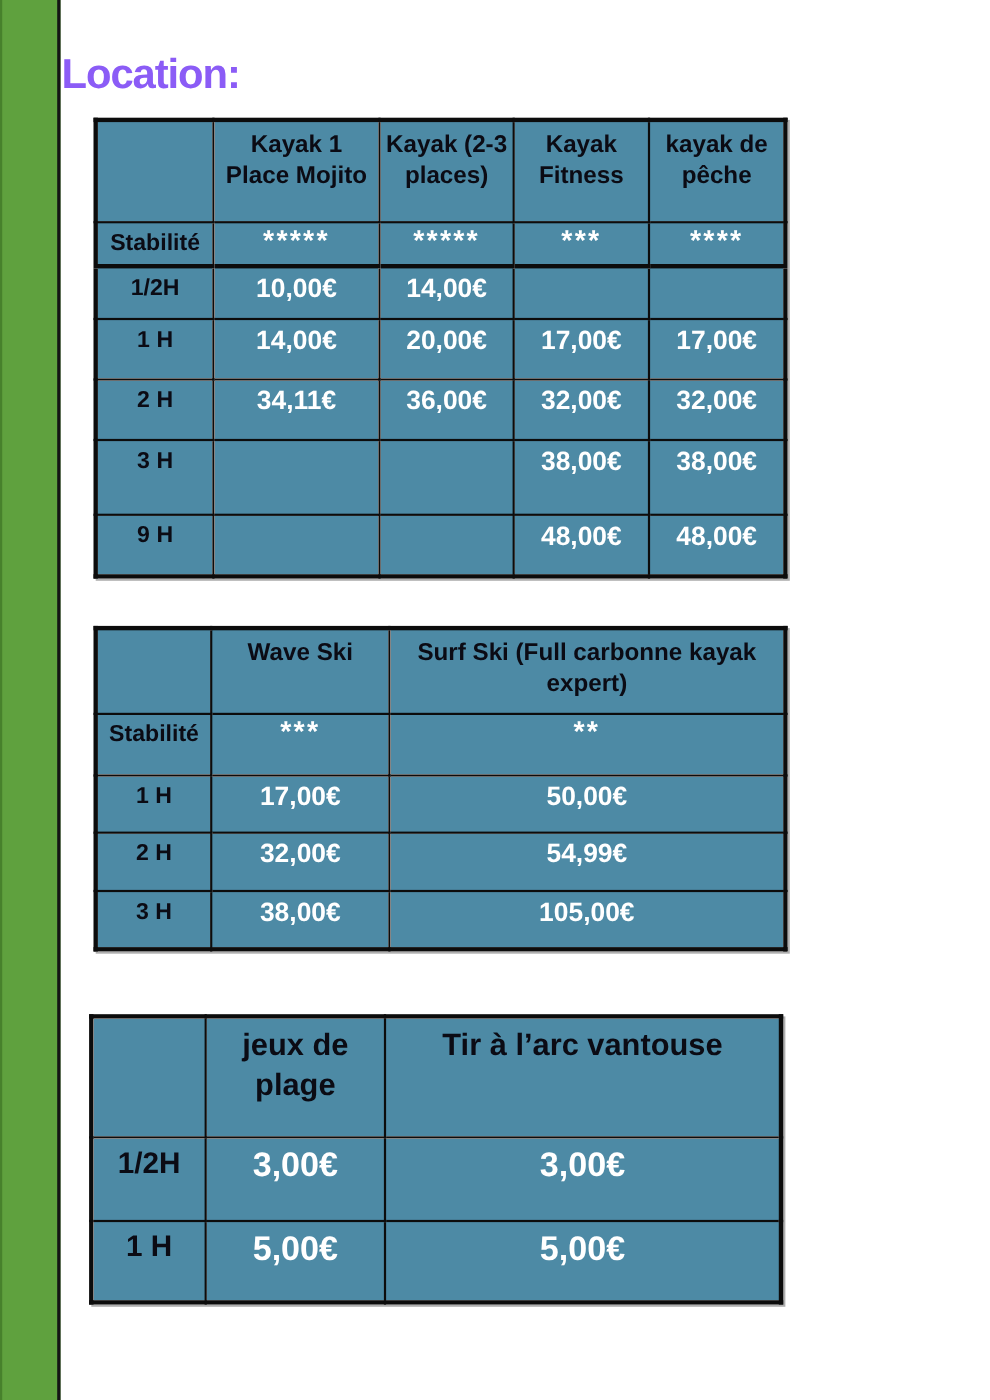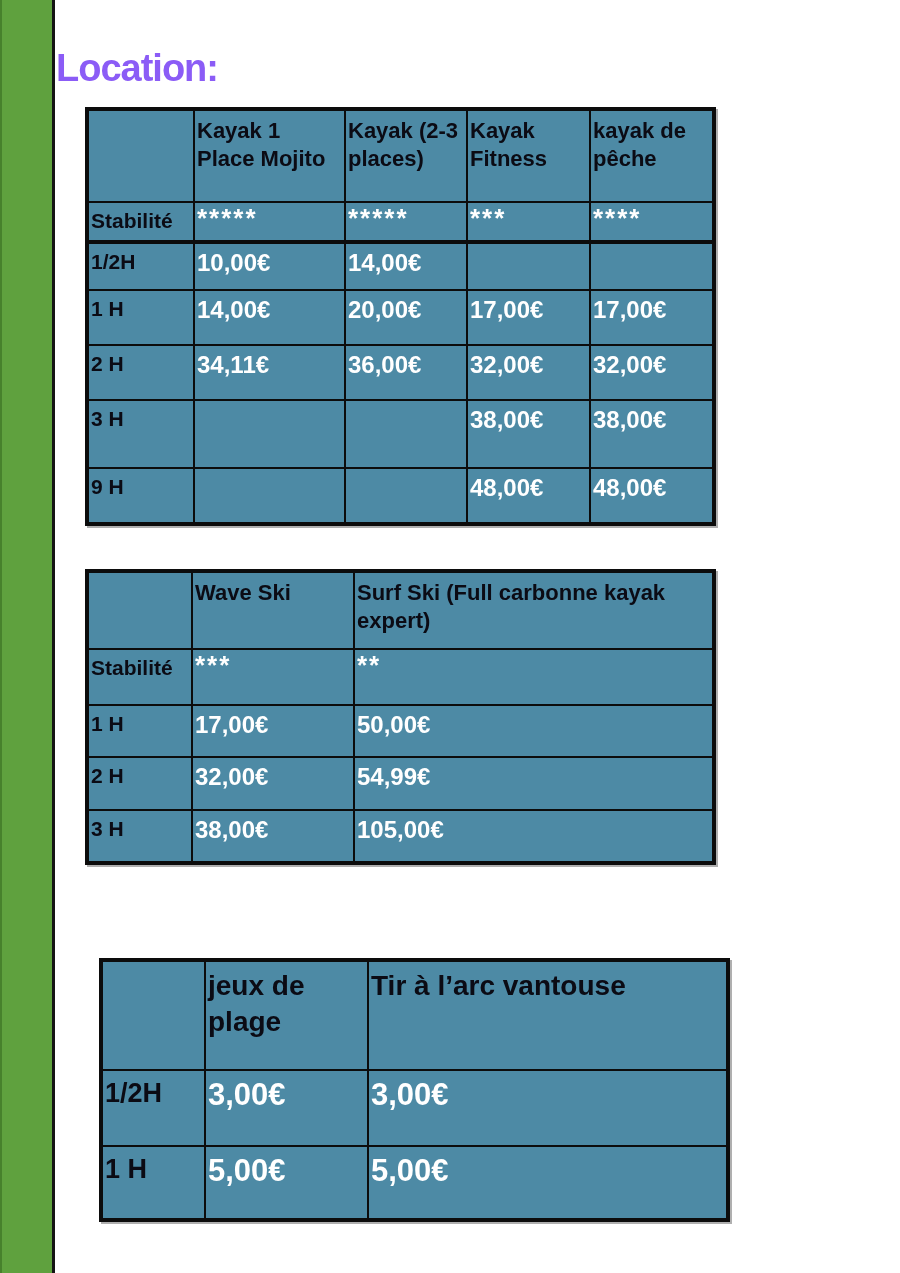--- a/index.html
+++ b/index.html
@@ -29,33 +29,34 @@
     border-collapse:collapse;
     table-layout:fixed;
     width:627px;
     border:4px solid #0c0c0c;
     box-shadow:2px 2px 0 rgba(110,110,110,0.55);
   }
   td{
     background:#4d8aa5;
     border:2px solid #0c0c0c;
     vertical-align:top;
+    text-align:center;
     padding:2px;
     box-sizing:border-box;
     overflow:hidden;
     line-height:1.28;
   }
   .hdr{font-weight:bold;color:#0b0b14;padding-top:6px;}
   .lbl{font-weight:bold;color:#0b0b14;padding-top:5px;}
   .stars{font-weight:bold;color:#ffffff;letter-spacing:2px;padding-top:2px;line-height:1;}
   .price{font-weight:bold;color:#ffffff;padding-top:4px;}
 
   .t1{left:85px;top:107px;}
   .t2{left:85px;top:569px;}
-  .t3{left:99px;top:922px;margin-top:36px;}
+  .t3{left:81px;top:922px;}
 
   .t1 .hdr,.t2 .hdr{font-size:22px;}
   .t1 .lbl,.t2 .lbl{font-size:21px;margin-top:44px;}
   .t1 .price,.t2 .price{font-size:24px;}
   .t1 .stars,.t2 .stars{font-size:26px;}
 
   .t1 tr:nth-child(1){height:93px;}
   .t1 tr:nth-child(2){height:40px;}
   .t1 tr:nth-child(3){height:48px;}
   .t1 tr:nth-child(4){height:55px;}

